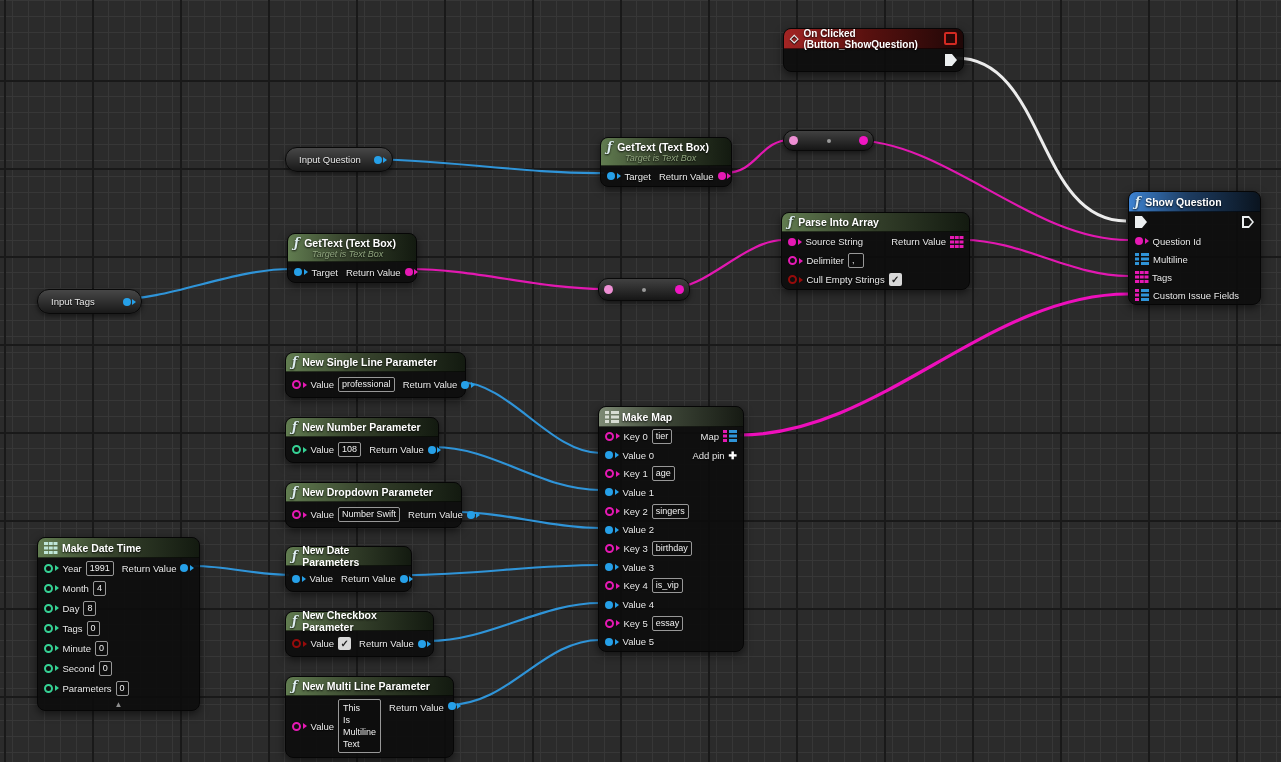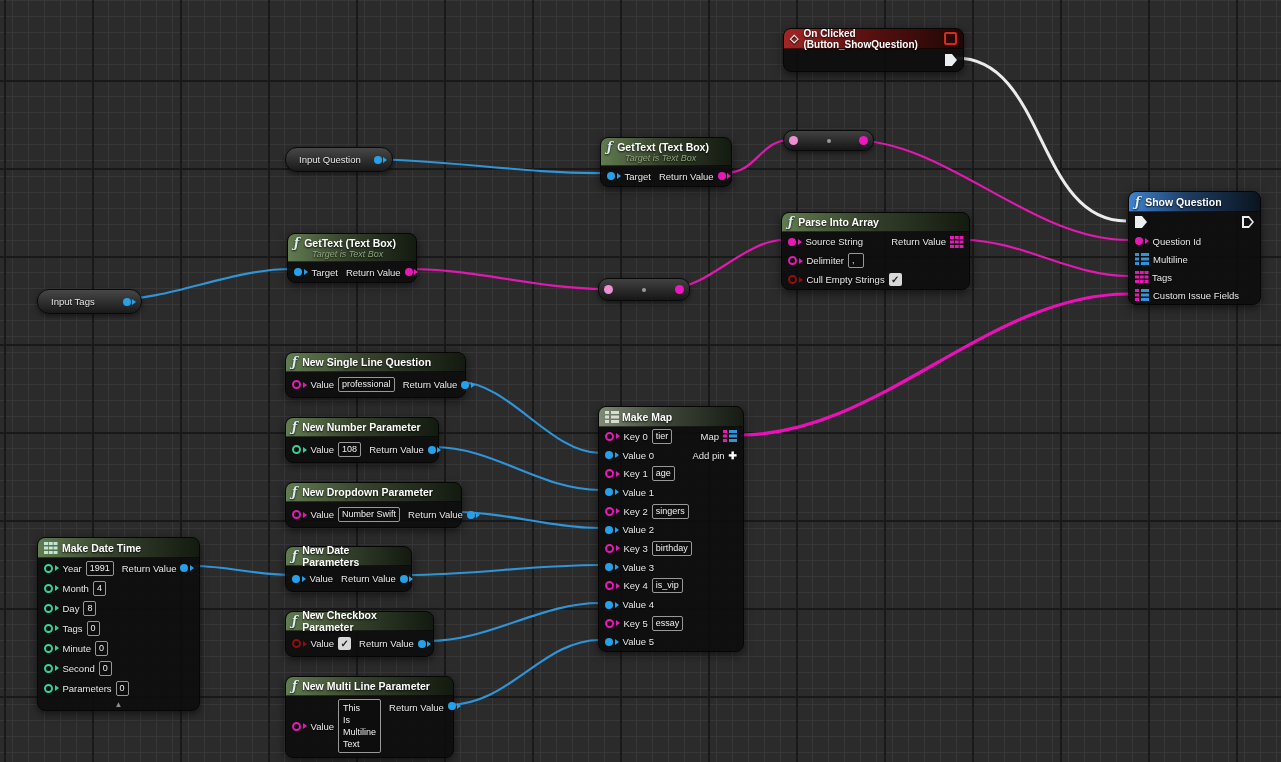--- a/index.html
+++ b/index.html
@@ -247,21 +247,21 @@
 
   <div class="rr" style="left:598px;top:278px;width:80px;height:21px">
     <span class="rpc" style="background:#ee8fd4"></span>
     <span class="rdot"></span>
     <span class="rpc" style="background:#f016c2"></span>
   </div>
 
   <div class="node" style="left:285px;top:352px;width:179px">
     <div class="hdr hdr-fn" style="height:18px">
       <span class="ficon">ƒ</span>
-      <span>New Single Line Question</span>
+      <span>New Single Line Parameter</span>
     </div>
     <div class="row" style="height:25px">
       <span class="pinw" style="--c:#e619b4">
           <span class="pc h"></span>
         </span>
       <span class="pl">Value</span>
       <span class="fld">professional</span>
       <span class="spacer"></span>
       <span class="pl">Return Value</span>
       <span class="pinw" style="--c:#26a0e8">

